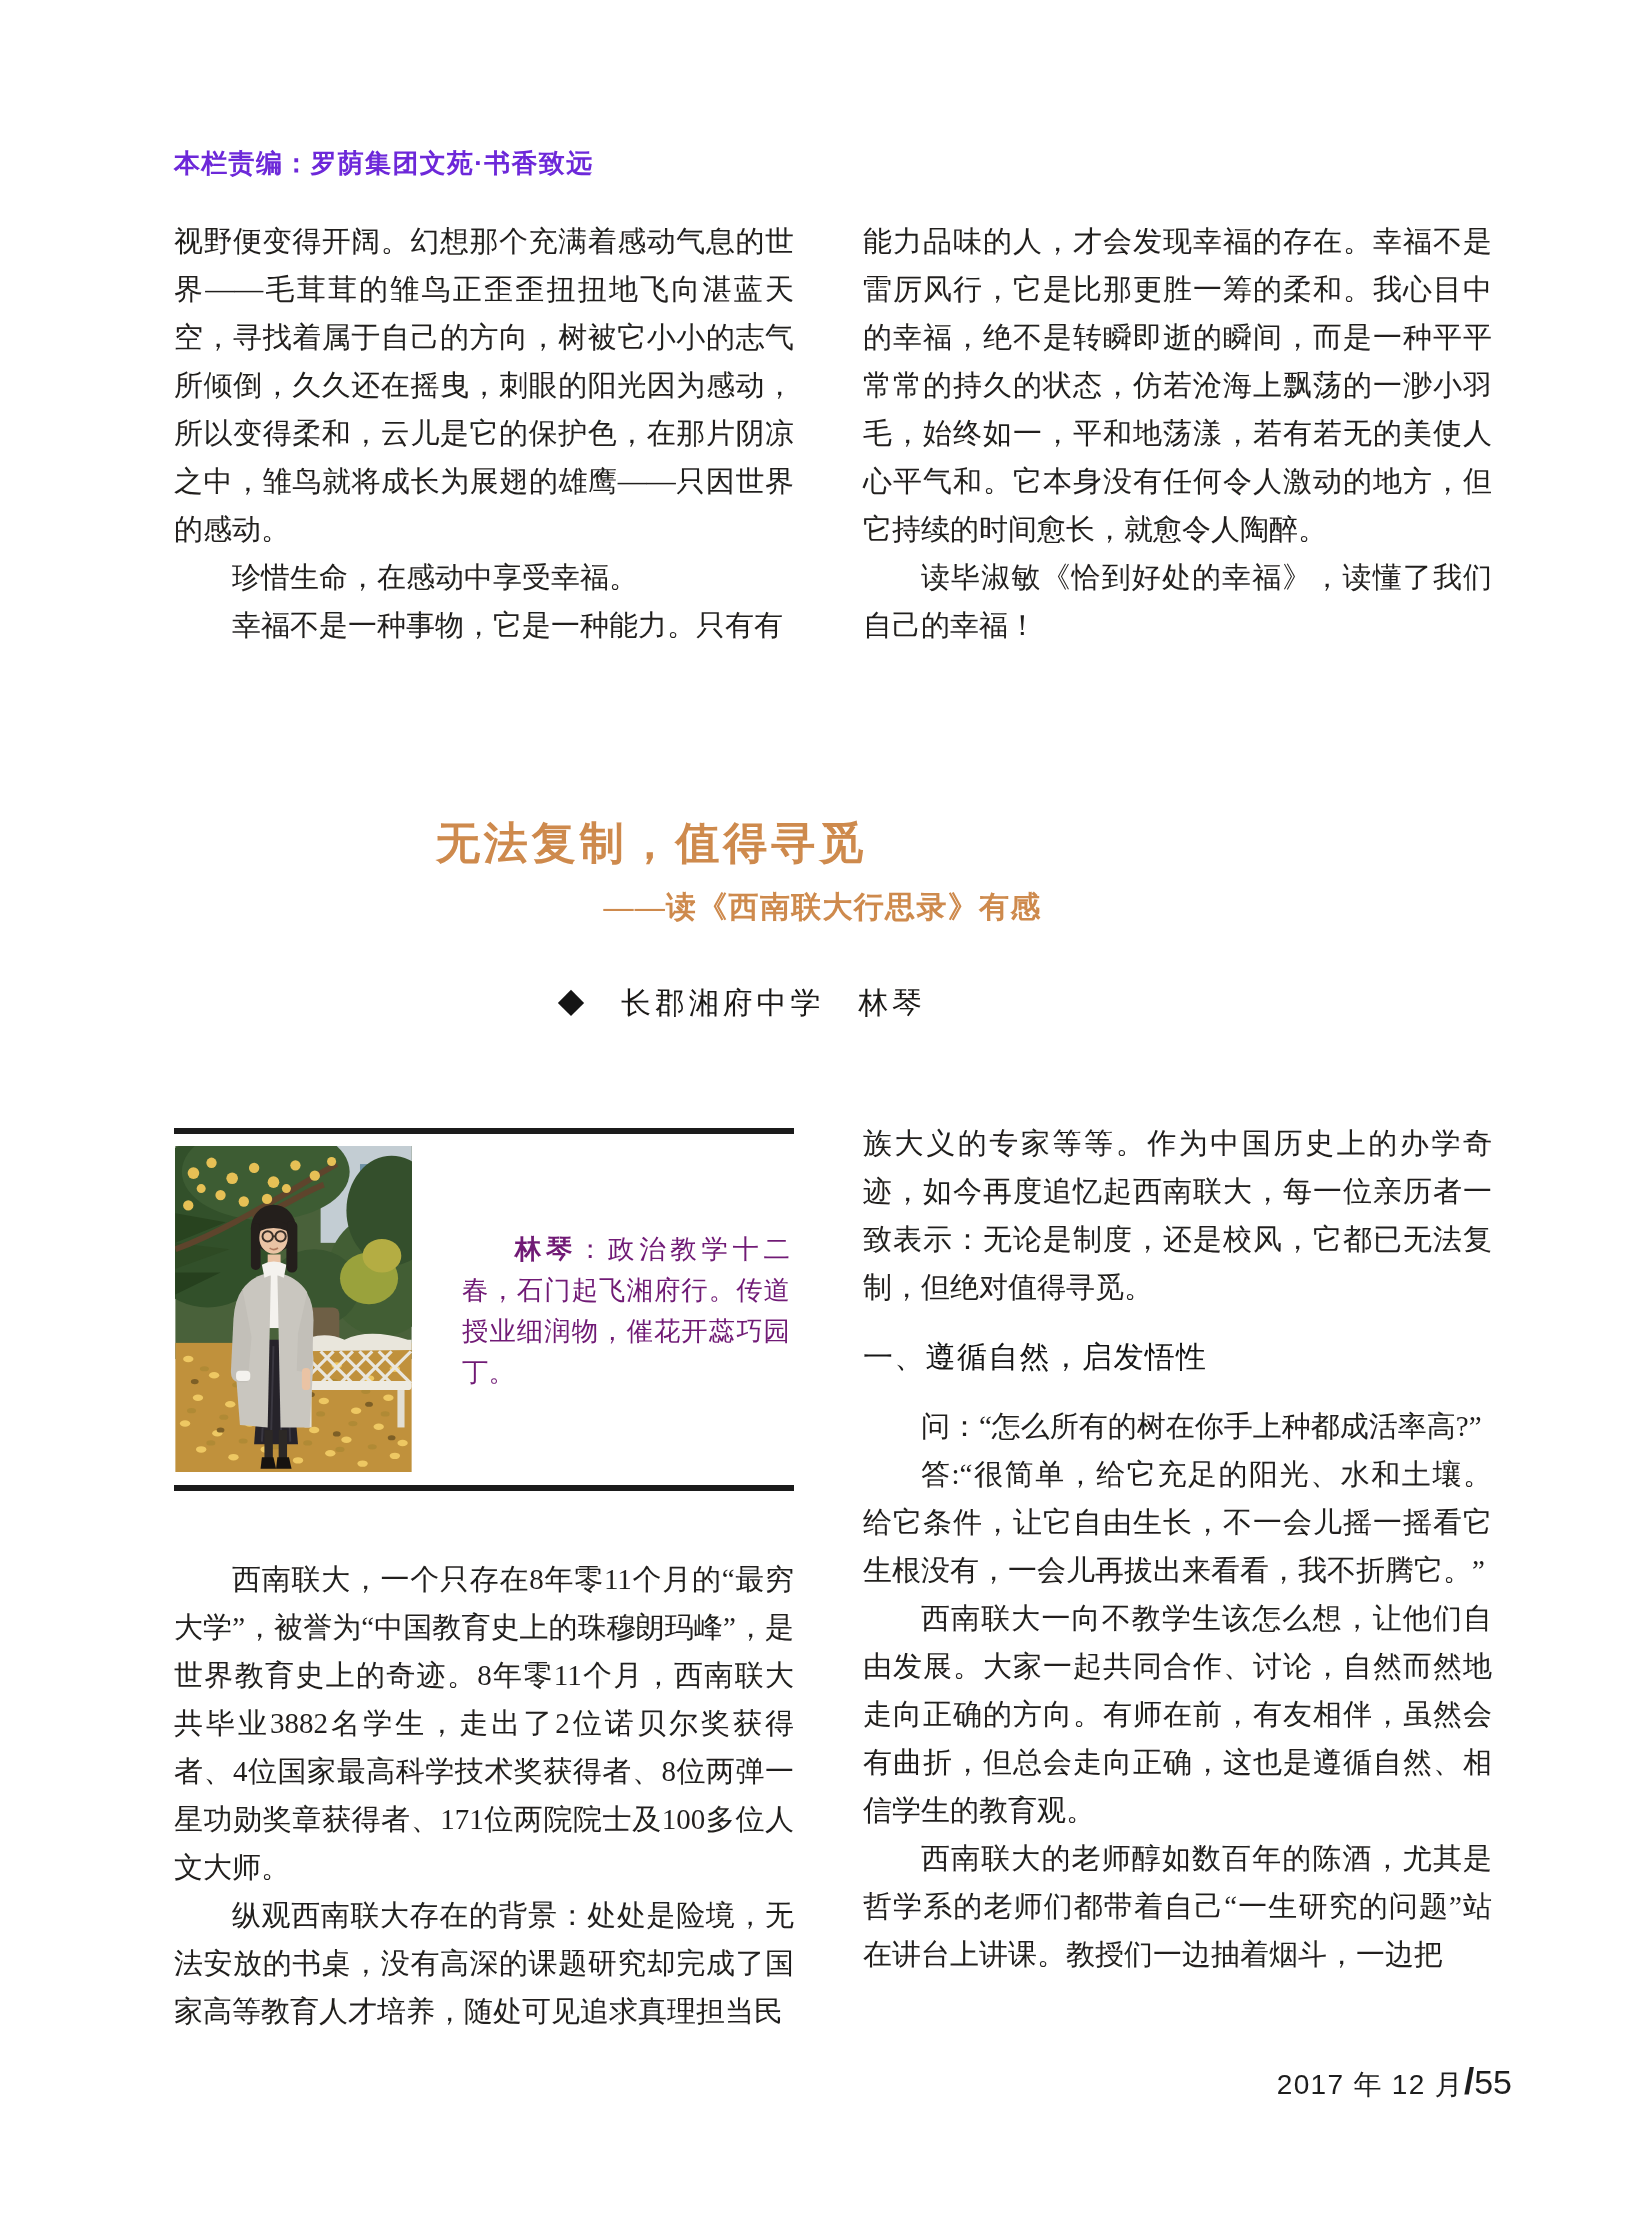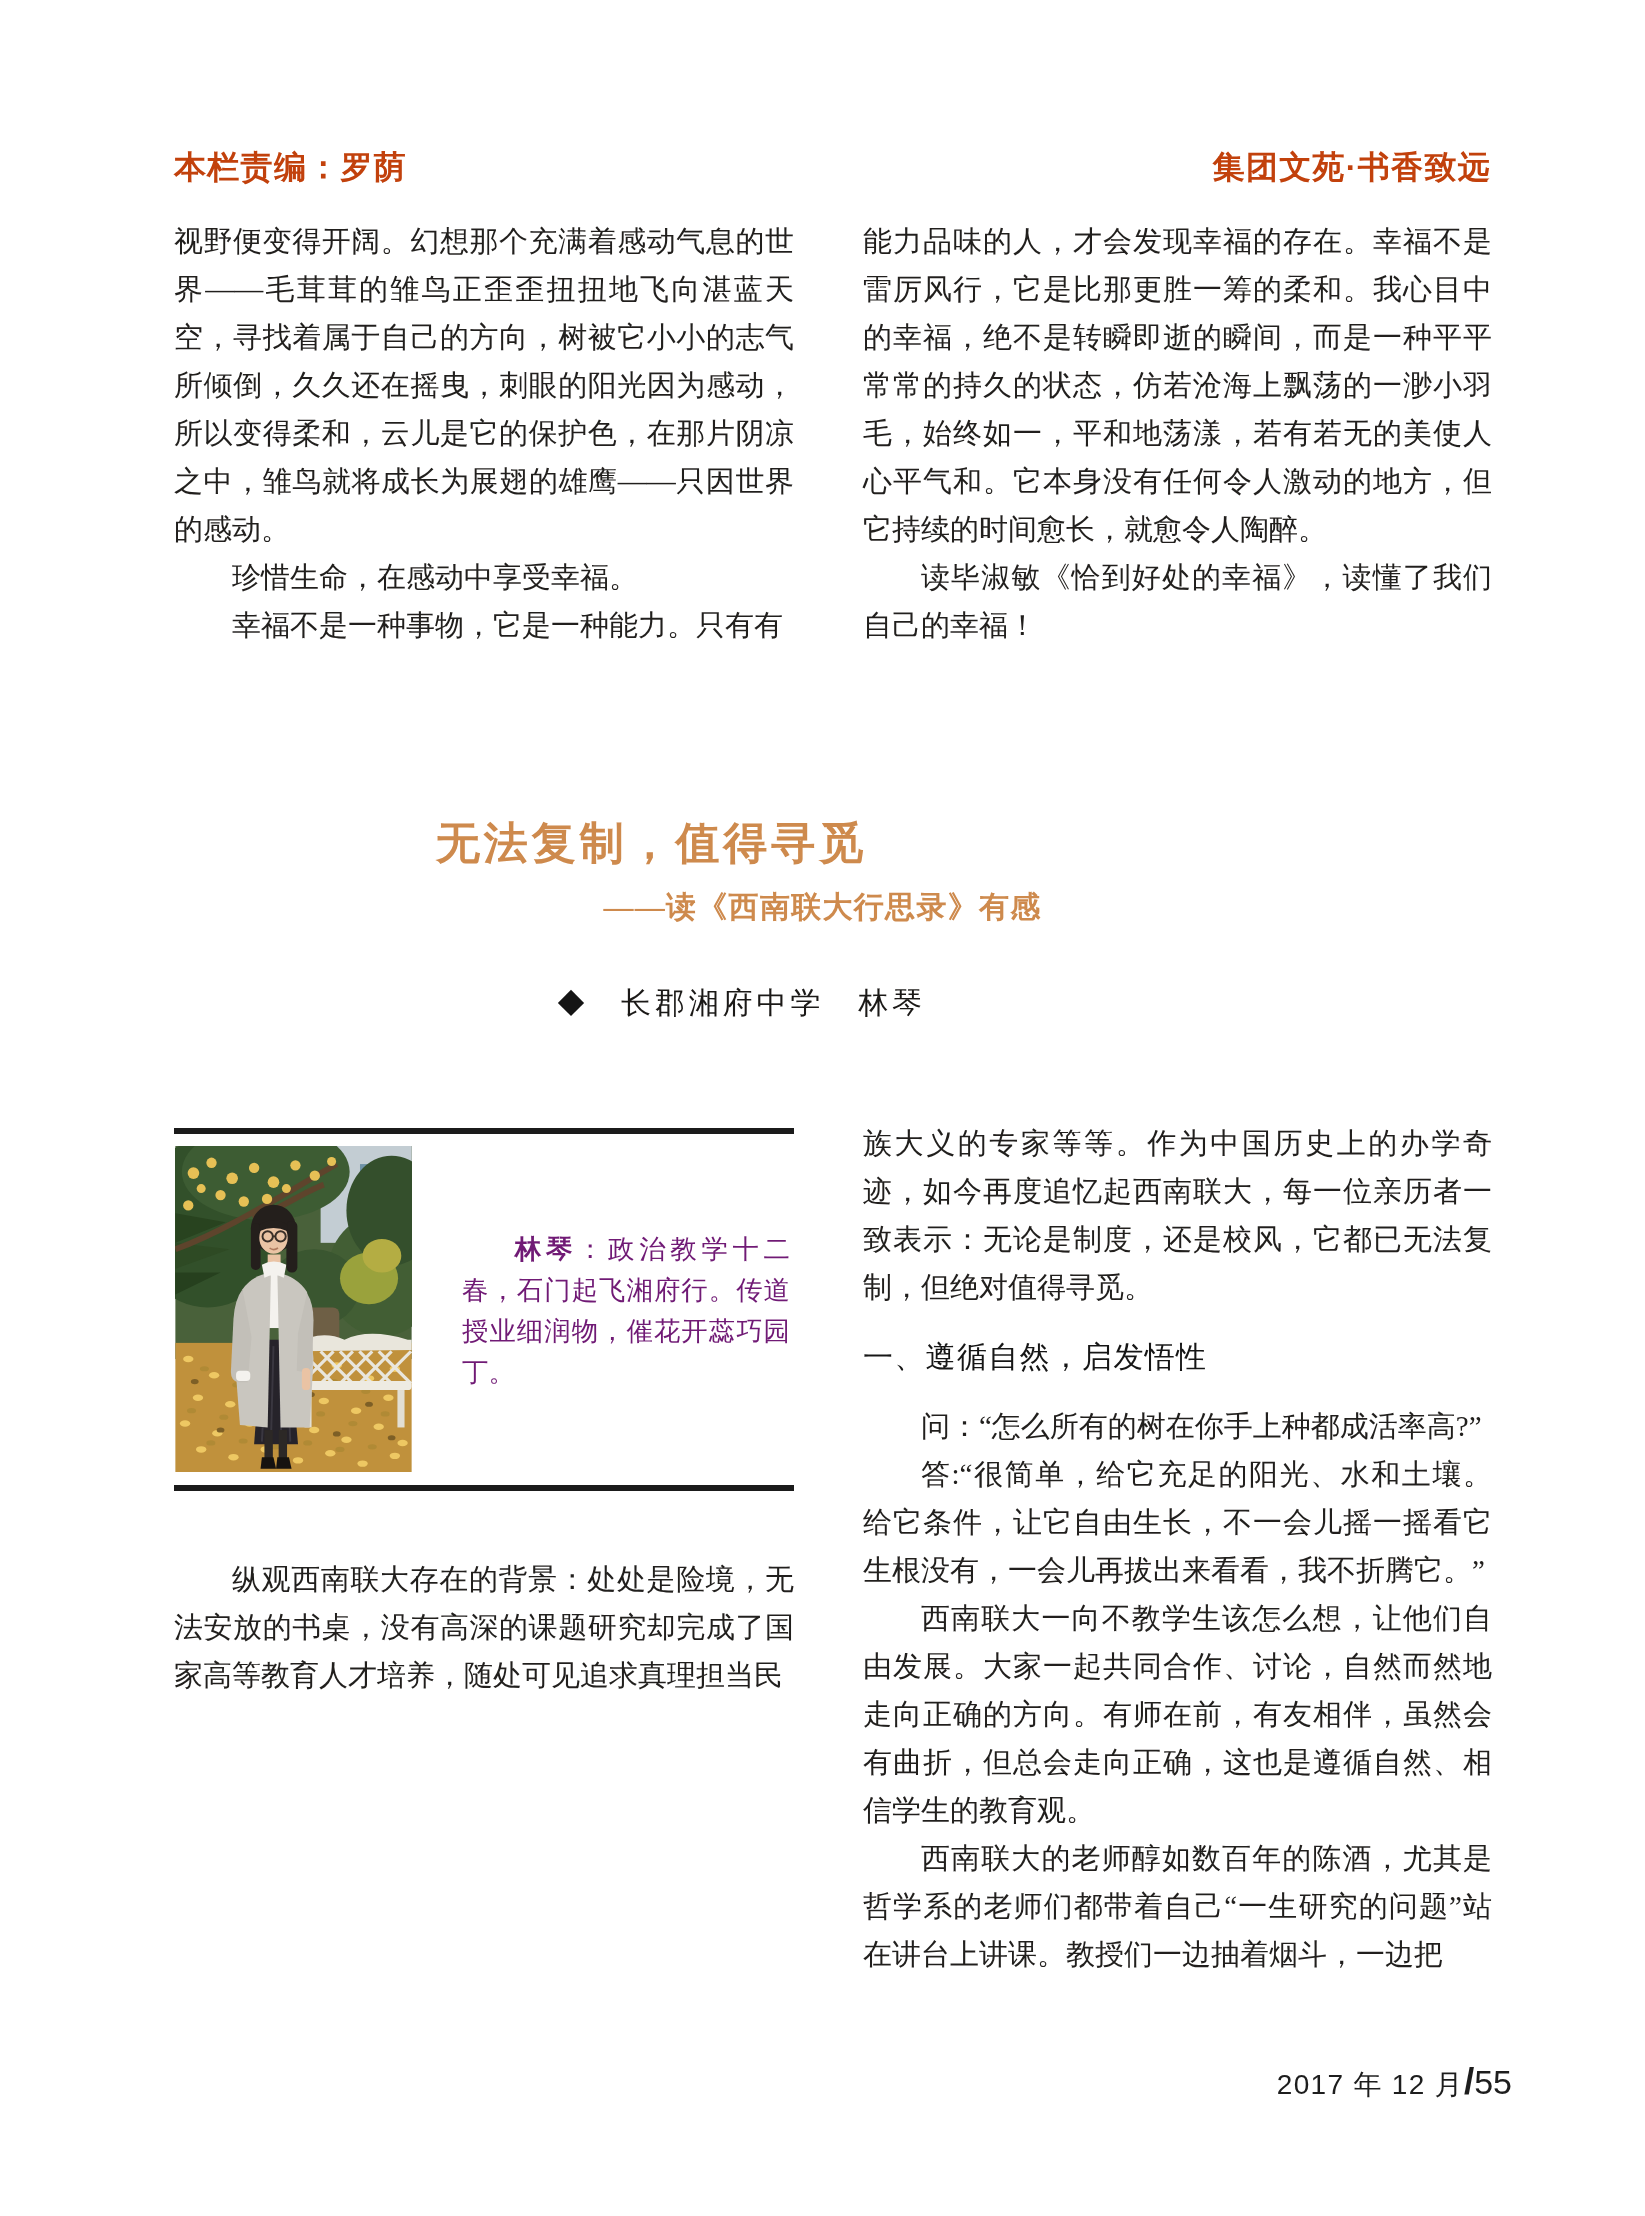--- a/index.html
+++ b/index.html
@@ -8,23 +8,23 @@
     width:1645px;height:2216px;
     margin:0 auto;
     background:#ffffff;
     color:#1f1d1b;
     font-family:"Liberation Serif", serif;
     overflow:hidden;
   }
   
   .page-header{
     position:absolute;top:146px;left:174px;width:1317px;
-    display:flex;justify-content:space-between;align-items:baseline;
+    display:flex;align-items:baseline;
     font-family:"Liberation Sans", sans-serif;
-    font-weight:bold;font-size:32px;color:#c2410c;letter-spacing:1.3px;
+    font-weight:bold;font-size:26px;color:#6d28d9;letter-spacing:1.3px;
   }
   
   .col{
     position:absolute;
     font-size:29px;line-height:48px;
     text-align:justify;color:#211f1d;
   }
   .col p{margin:0;text-indent:2em;}
   .col p.noindent{text-indent:0;}
   .col-tl{left:174px;top:217px;width:620px;}
@@ -271,20 +271,21 @@
         <path d="M146,158 q6,5 13,0" stroke="#b07a5e" stroke-width="2.5" fill="none"></path>
       </g>
     </svg>
 
     <p class="bio-caption"><b>林琴</b><span>：政治教学十二春，石门起飞湘府行。传道授业细润物，催花开蕊巧园丁。</span></p>
 
     <div class="rule rule-bottom"></div>
   </div>
 
   <section class="col col-bl">
+    <p>西南联大，一个只存在8年零11个月的“最穷大学”，被誉为“中国教育史上的珠穆朗玛峰”，是世界教育史上的奇迹。8年零11个月，西南联大共毕业3882名学生，走出了2位诺贝尔奖获得者、4位国家最高科学技术奖获得者、8位两弹一星功勋奖章获得者、171位两院院士及100多位人文大师。</p>
     <p>纵观西南联大存在的背景：处处是险境，无法安放的书桌，没有高深的课题研究却完成了国家高等教育人才培养，随处可见追求真理担当民</p>
   </section>
 
   <section class="col col-br">
     <p class="noindent">族大义的专家等等。作为中国历史上的办学奇迹，如今再度追忆起西南联大，每一位亲历者一致表示：无论是制度，还是校风，它都已无法复制，但绝对值得寻觅。</p>
     <h2 class="sec-heading">一、遵循自然，启发悟性</h2>
     <p>问：“怎么所有的树在你手上种都成活率高?”</p>
     <p>答:“很简单，给它充足的阳光、水和土壤。给它条件，让它自由生长，不一会儿摇一摇看它生根没有，一会儿再拔出来看看，我不折腾它。”</p>
     <p>西南联大一向不教学生该怎么想，让他们自由发展。大家一起共同合作、讨论，自然而然地走向正确的方向。有师在前，有友相伴，虽然会有曲折，但总会走向正确，这也是遵循自然、相信学生的教育观。</p>
     <p>西南联大的老师醇如数百年的陈酒，尤其是哲学系的老师们都带着自己“一生研究的问题”站在讲台上讲课。教授们一边抽着烟斗，一边把</p>

